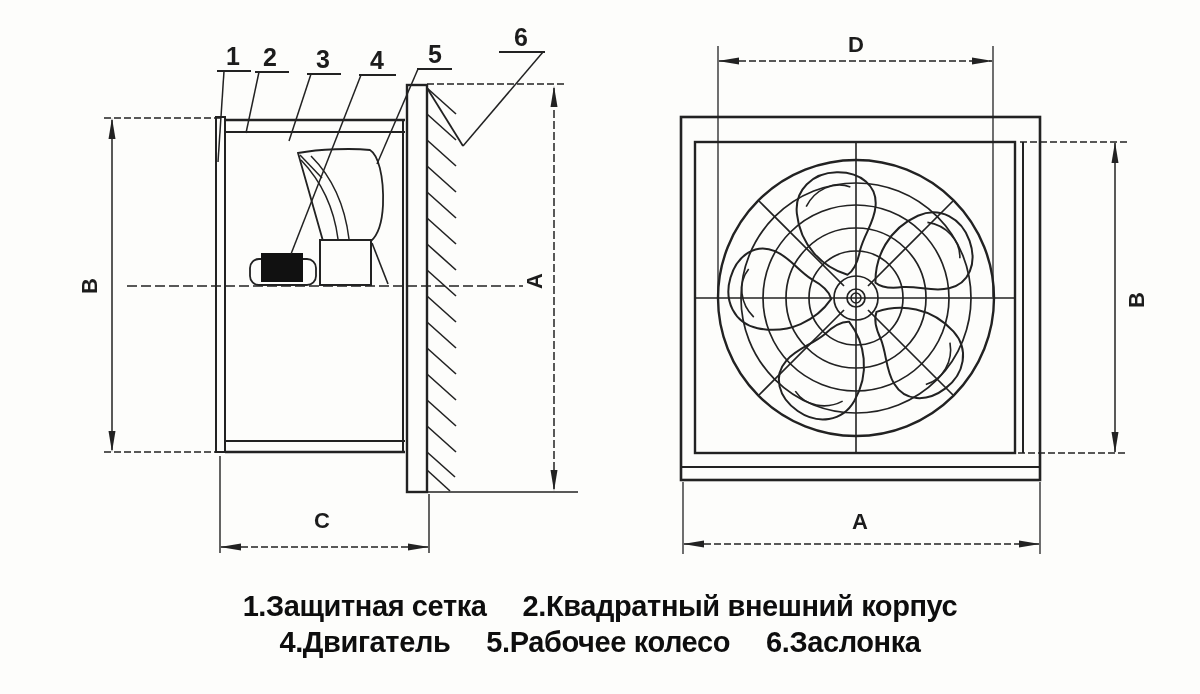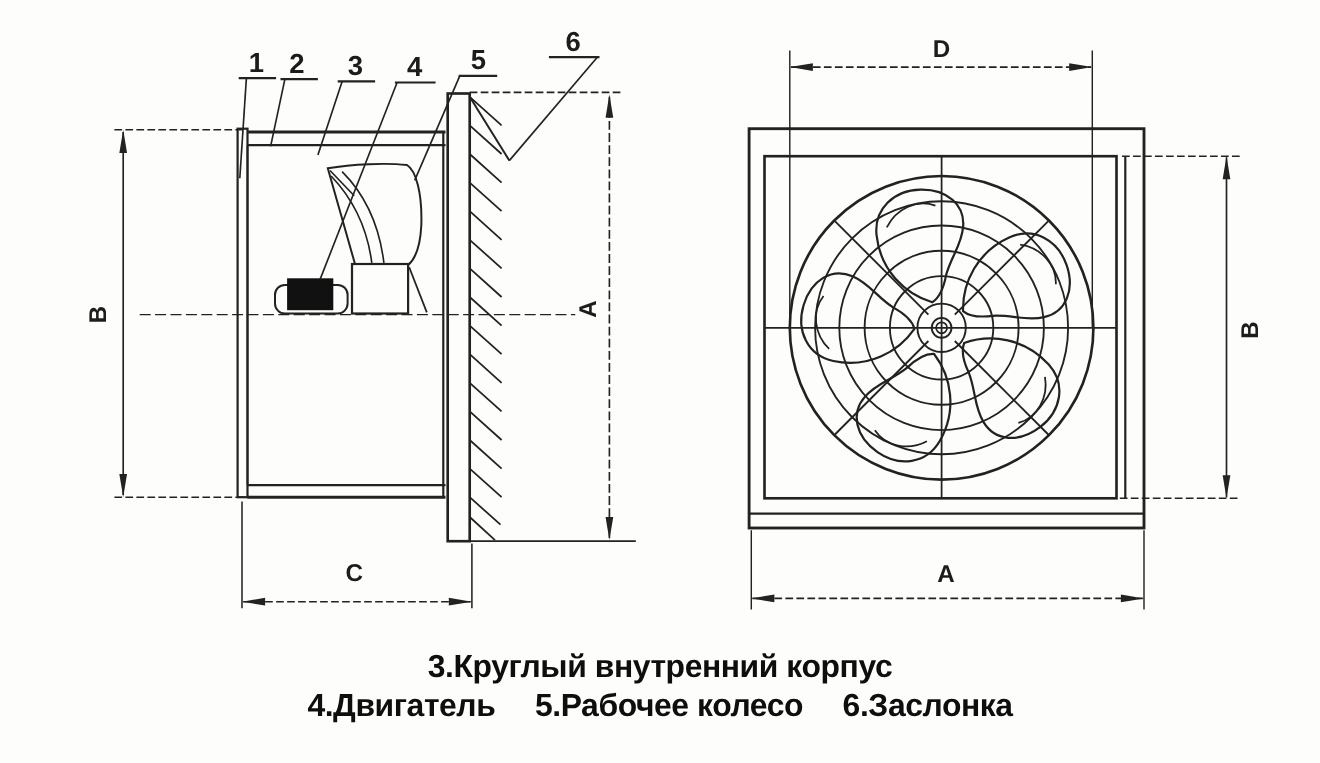--- a/index.html
+++ b/index.html
@@ -214,21 +214,22 @@
     <line x1="1040" y1="482" x2="1040" y2="554" stroke-width="1.3"></line>
     <line x1="684" y1="544" x2="1039" y2="544" stroke-width="1.5" stroke-dasharray="7 3"></line>
     <polygon points="683,544 704,540.5 704,547.5" fill="#222" stroke="none"></polygon>
     <polygon points="1040,544 1019,540.5 1019,547.5" fill="#222" stroke="none"></polygon>
   </g>
   <text class="dim-letter" x="860" y="529" text-anchor="middle">A</text>
 </svg>
 
 <div class="legend">
   <div class="legend-row">
-    <span>3.Круглый внутренний корпус</span>
+    <span>1.Защитная сетка</span>
+    <span>2.Квадратный внешний корпус</span>
   </div>
   <div class="legend-row">
     <span>4.Двигатель</span>
     <span>5.Рабочее колесо</span>
     <span>6.Заслонка</span>
   </div>
 </div>
 </div>
 
 </body></html>

